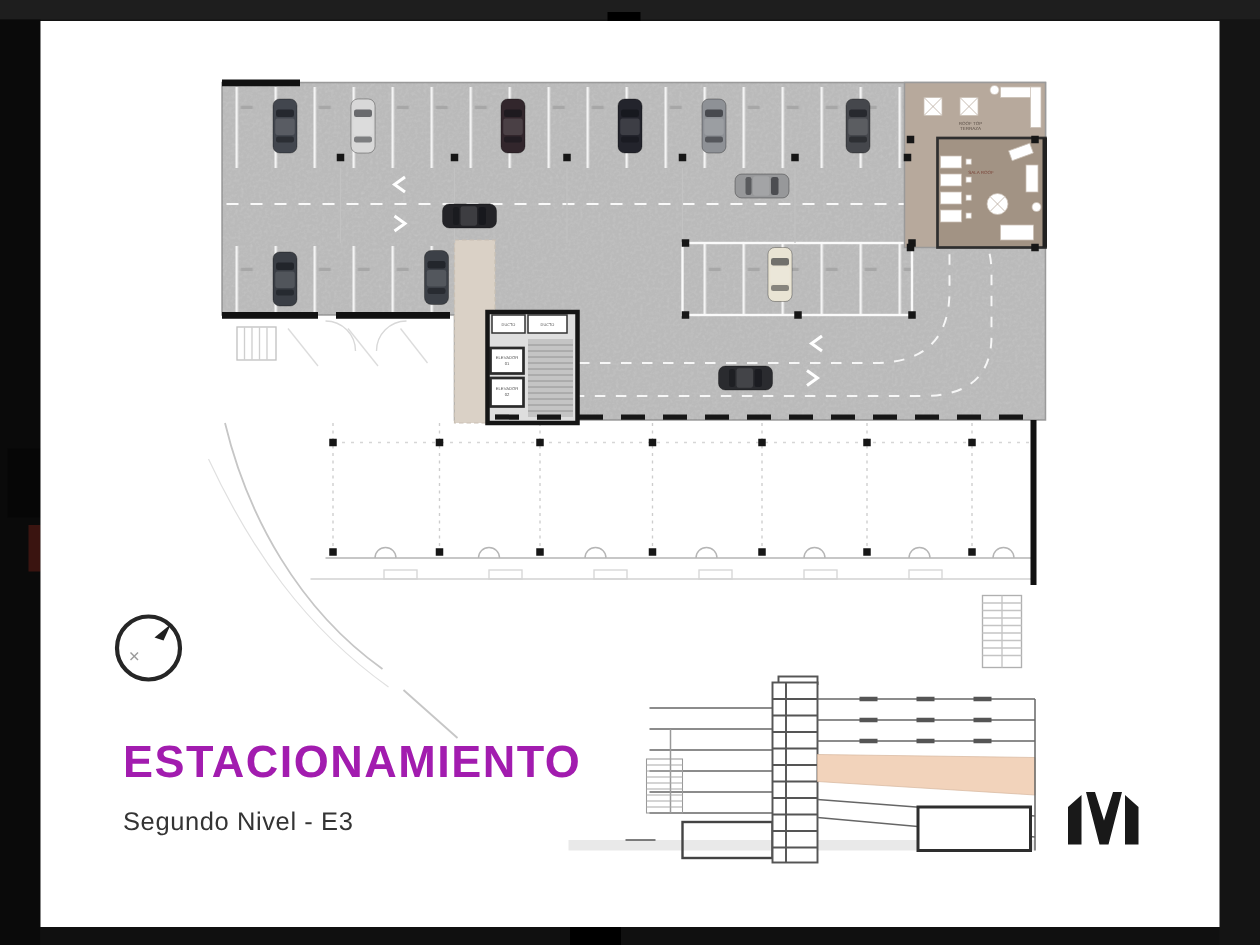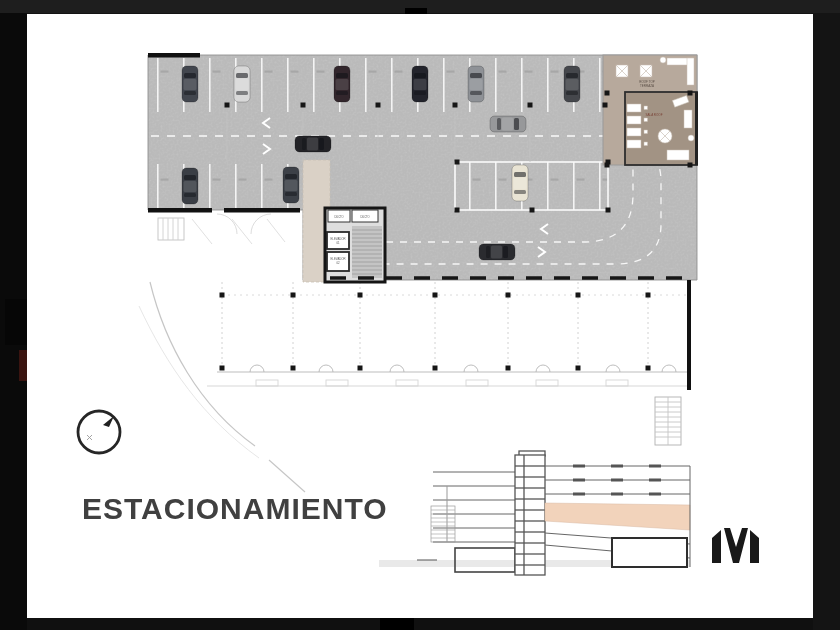--- a/index.html
+++ b/index.html
@@ -2,21 +2,21 @@
 <html><head>
 <meta charset="utf-8">
 <style>
   html,body{margin:0;padding:0;}
   body{width:840px;height:630px;background:#131313;position:relative;overflow:hidden;
        font-family:"Liberation Sans",sans-serif;}
   .page{position:absolute;left:27px;top:14px;width:786px;height:604px;background:#ffffff;}
   .frame-piece{position:absolute;}
   #plan-svg{position:absolute;left:0;top:0;}
   .title-block{position:absolute;left:55px;top:478px;}
-  .main-title{font-size:30px;font-weight:600;letter-spacing:1px;color:#404040;line-height:1.1;}
+  .main-title{font-size:30px;font-weight:600;letter-spacing:1px;color:#a21caf;line-height:1.1;}
   .sub-title{margin-top:13px;font-size:17px;font-weight:500;letter-spacing:0.4px;color:#343434;}
 </style>
 </head>
 <body>
 
 <div class="frame-piece" style="left:0;top:0;width:840px;height:13px;background:#1e1e1e;"></div>
 <div class="frame-piece" style="left:405px;top:8px;width:22px;height:8px;background:#000;"></div>
 <div class="frame-piece" style="left:0;top:13px;width:27px;height:617px;background:#0a0a0a;"></div>
 <div class="frame-piece" style="left:5px;top:299px;width:22px;height:46px;background:#060606;"></div>
 <div class="frame-piece" style="left:19px;top:350px;width:8px;height:31px;background:#3a1410;"></div>
@@ -381,14 +381,15 @@
 
     <g fill="#191919">
       <path d="M685,549 L685,524 L694,516 L694,549 Z"></path>
       <path d="M697,514 L703,514 L709,533 L715,514 L721,514 L712,549 L706,549 Z"></path>
       <path d="M723,516 L732,524 L732,549 L723,549 Z"></path>
     </g>
   </svg>
 
   <div class="title-block">
     <div class="main-title">ESTACIONAMIENTO</div>
+    <div class="sub-title">Segundo Nivel - E3</div>
   </div>
 </div>
 
 </body></html>

